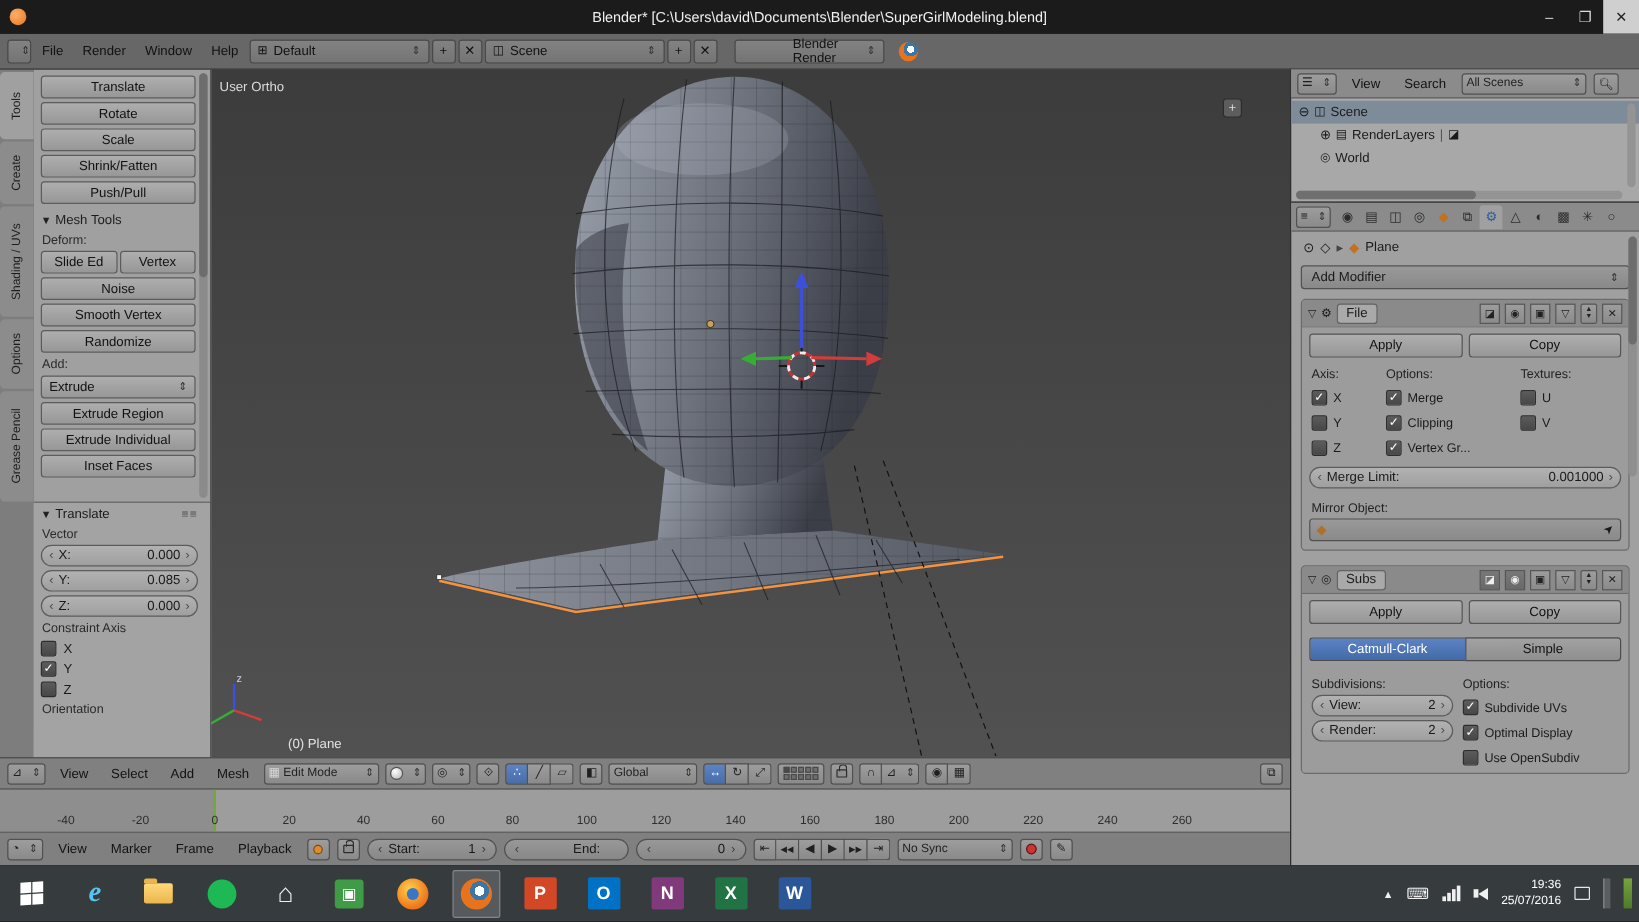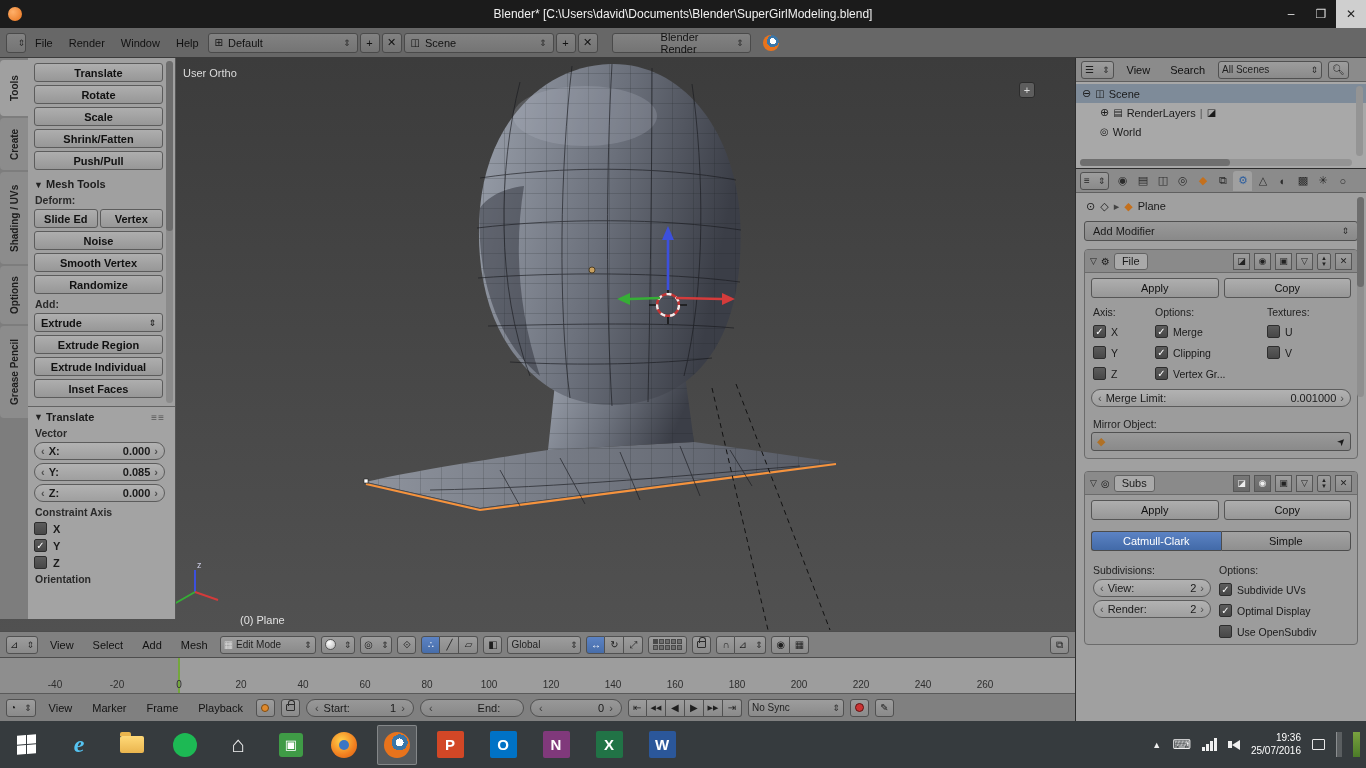--- a/index.html
+++ b/index.html
@@ -33,21 +33,21 @@
   .viewport svg.scene { position:absolute; left:0; top:0; }
   .vp-label { position:absolute; left:183px; top:9px; color:#dcdcdc; font-size:11px; z-index:3; }
   .obj-label { position:absolute; left:240px; bottom:5px; color:#e2e2e2; font-size:11px; z-index:3; }
   .plus-widget { position:absolute; right:40px; top:24px; width:16px; height:16px; background:rgba(120,120,120,.55); border:1px solid #2c2c2c; border-radius:3px; color:#ddd; font-size:11px; display:flex; align-items:center; justify-content:center; z-index:4; }
 
   
   .strip { position:absolute; right:0; top:0; bottom:0; width:30px; background:linear-gradient(#2d2d2d,#3e3e3e); border-left:1px solid #1f1f1f; z-index:4; }
   .strip-label { position:absolute; top:8px; left:6px; color:#ddd; font-size:11px; }
 
   
-  .toolshelf { position:absolute; left:0; top:0; bottom:12px; width:176px; display:flex; z-index:5;font-weight:bold; }
+  .toolshelf { position:absolute; left:0; top:0; bottom:0; width:176px; display:flex; z-index:5; }
   .tabstrip { width:28px; background:#7d7d7d; display:flex; flex-direction:column; gap:2px; padding-top:2px; }
   .vtab { writing-mode:vertical-rl; transform:rotate(180deg); background:#8c8c8c; color:#1d1d1d; font-size:10px; display:flex; align-items:center; justify-content:center; border-radius:0 4px 4px 0; padding:6px 0; }
   .vtab.active { background:#a0a0a0; }
   .t-tools { height:56px; } .t-create { height:52px; } .t-shading { height:92px; } .t-options { height:58px; } .t-grease { height:92px; }
   .shelf { flex:1; background:#a0a0a0; border-right:1px solid #565656; display:flex; flex-direction:column; }
   .shelf-tools { flex:1; padding:5px 12px 2px 6px; position:relative; overflow:hidden; }
   .tbtn { width:100%; height:19px; margin-bottom:3px; background:linear-gradient(#aeaeae,#979797); border:1px solid #5c5c5c; border-radius:3px; color:#111; display:flex; align-items:center; justify-content:center; }
   .tbtn.dd { justify-content:flex-start; padding:0 6px; }
   .half-row { display:flex; gap:2px; margin-bottom:3px; }
   .half-row .tbtn { margin-bottom:0; }
@@ -195,21 +195,21 @@
     <span>Default</span>
   </div>
   <div class="widget wsq">+</div>
   <div class="widget wsq">✕</div>
   <div class="widget dd" style="width:150px;">
     <span style="font-size:10px;">◫</span>
     <span>Scene</span>
   </div>
   <div class="widget wsq">+</div>
   <div class="widget wsq">✕</div>
-  <div class="widget dd" style="width:139px; margin-left:12px;padding-left:48px;">
+  <div class="widget dd" style="width:125px; margin-left:12px;padding-left:48px;">
     <span>Blender Render</span>
   </div>
   <span class="blender-logo" style="margin-left:10px;"></span>
 </div>
 
 <div class="main">
 
   <div class="leftcol">
 
     <div class="viewport">

